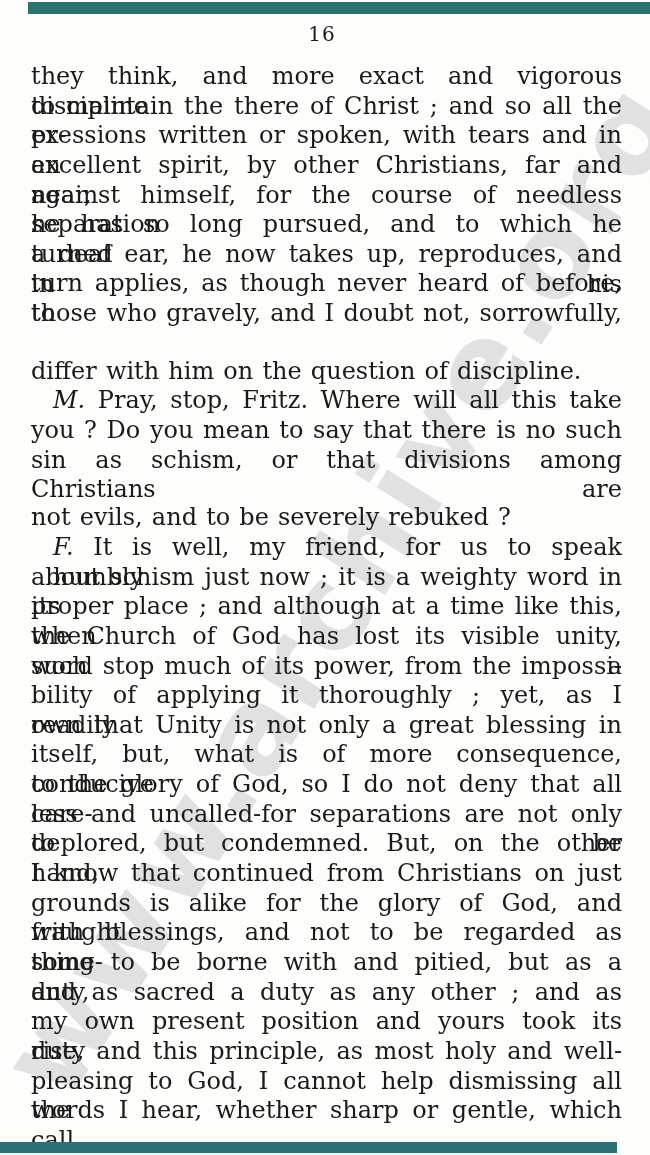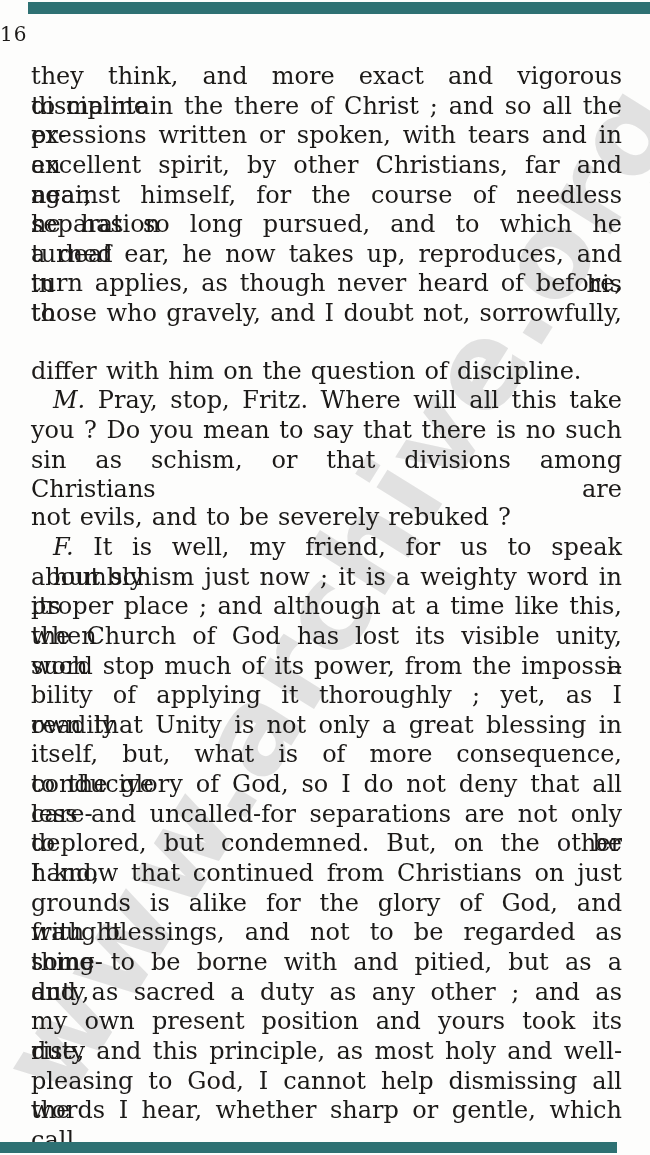--- a/index.html
+++ b/index.html
@@ -22,21 +22,21 @@
     left:340px;top:590px;
     transform:translate(-50%,-50%) rotate(-58deg);
     font-family:"DejaVu Sans","Liberation Sans",sans-serif;
     font-weight:bold;font-size:118px;letter-spacing:3px;
     color:var(--wm);white-space:nowrap;
     user-select:none;
   }
 
   .page-number{
     position:absolute;z-index:2;left:0;top:22px;width:644px;
-    font-size:20px;letter-spacing:1px;color:var(--ink);
+    text-align:center;font-size:20px;letter-spacing:1px;color:var(--ink);
   }
 
   .text-block{
     position:absolute;z-index:2;left:31px;top:62px;width:591px;
     color:var(--ink);
   }
   .line{
     font-size:24px;line-height:29.65px;height:29.65px;
     text-align:justify;text-align-last:justify;
     word-spacing:1.5px;white-space:normal;

